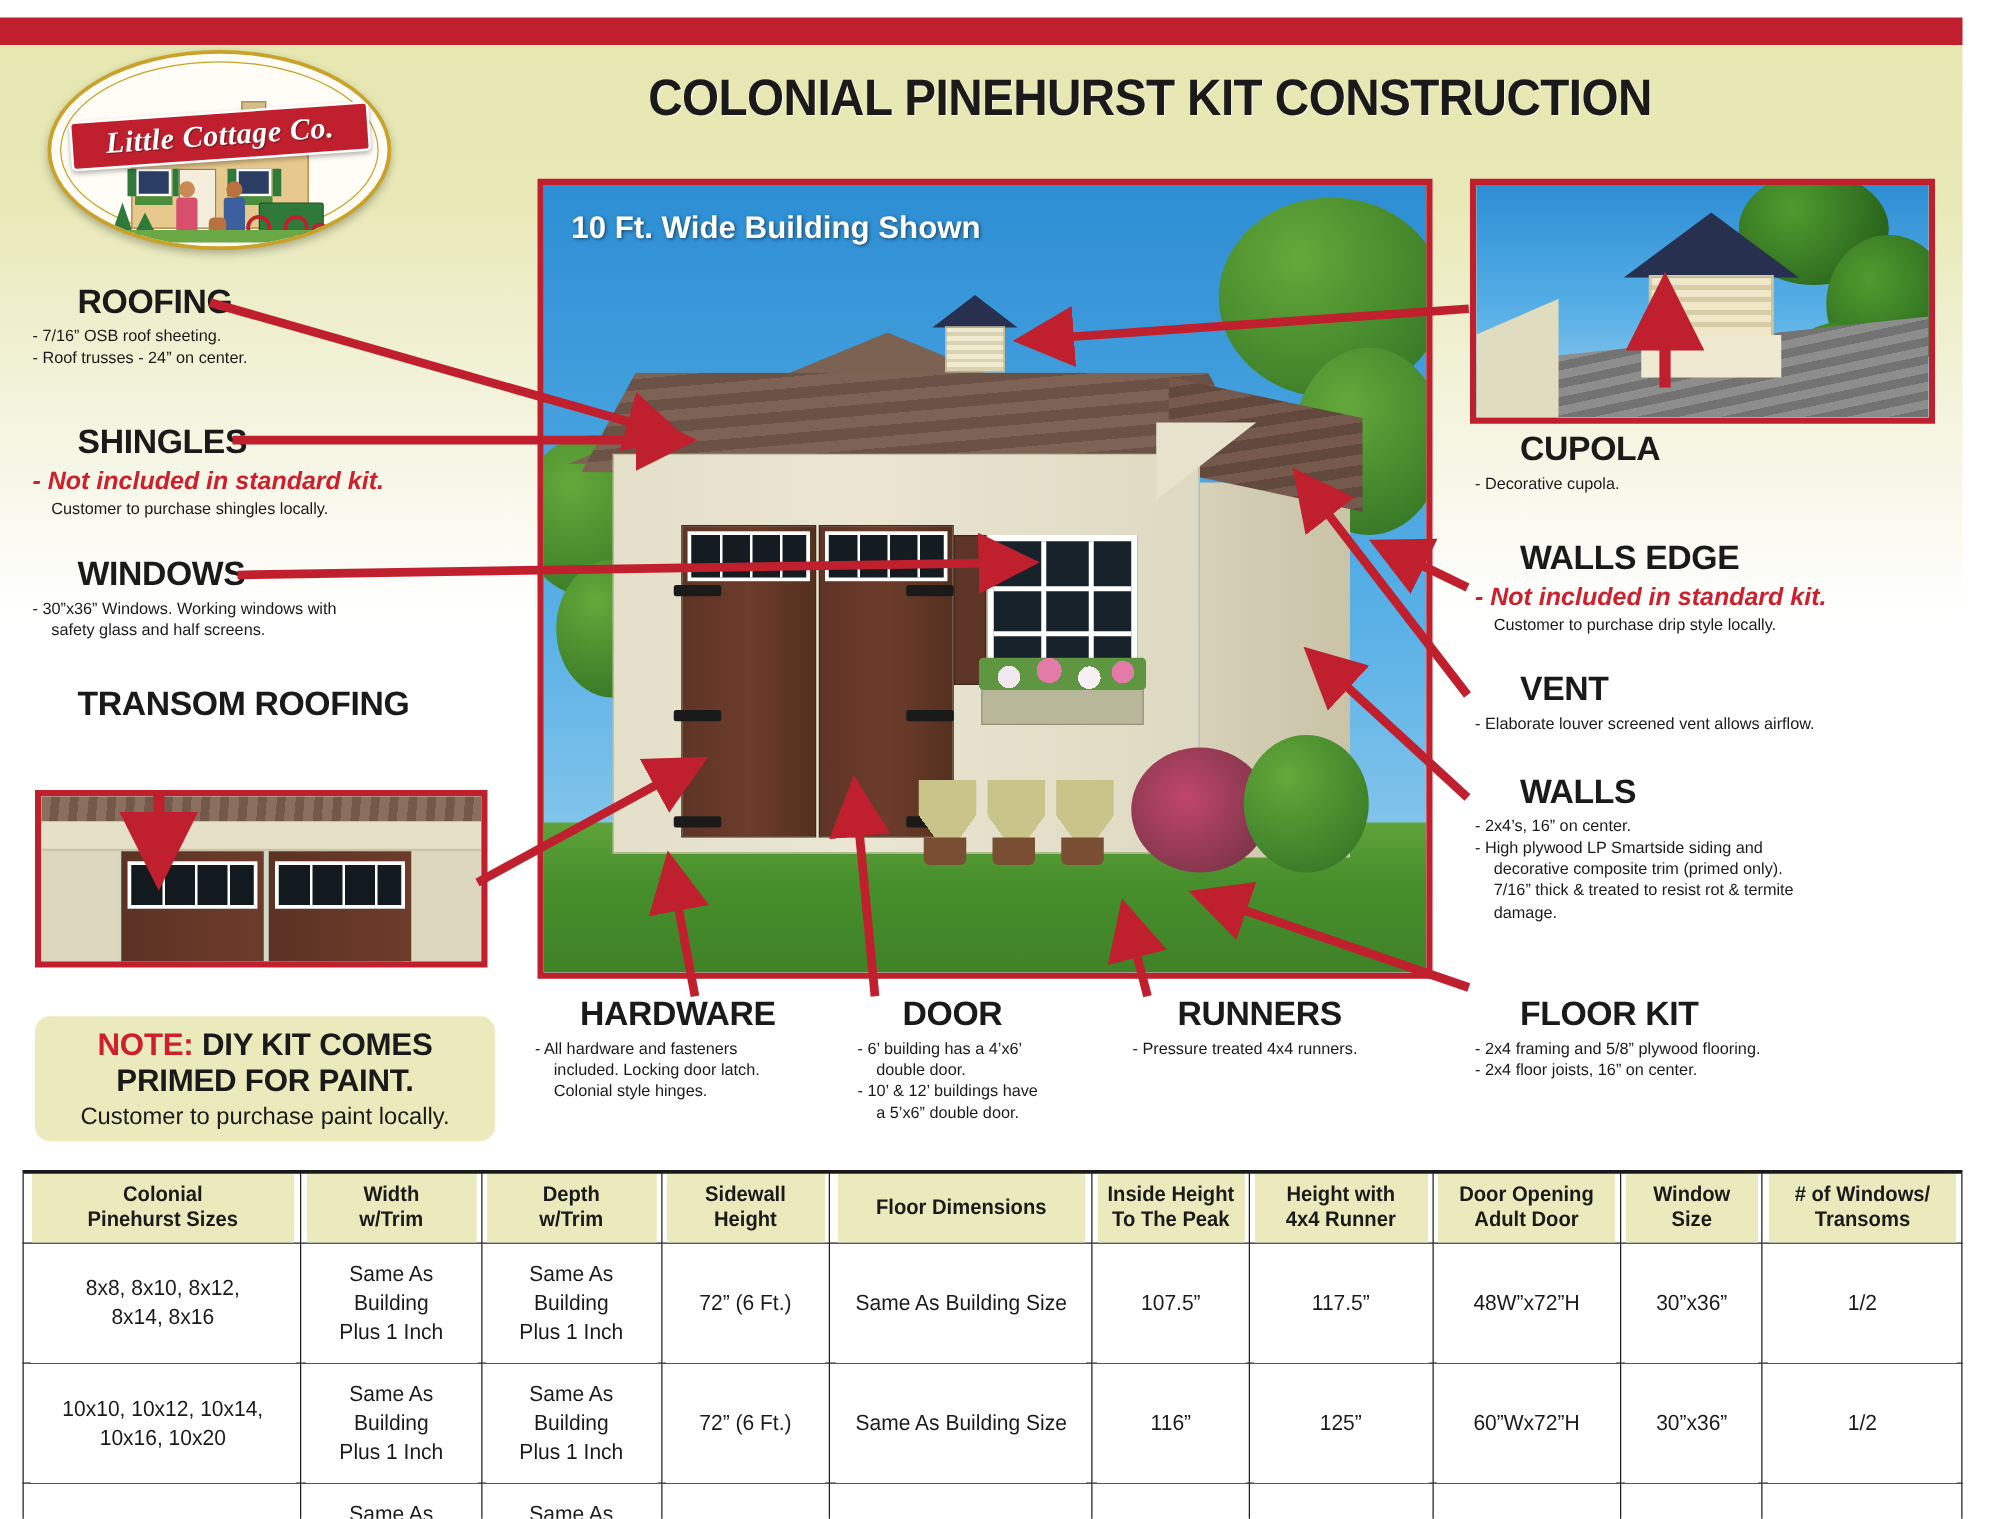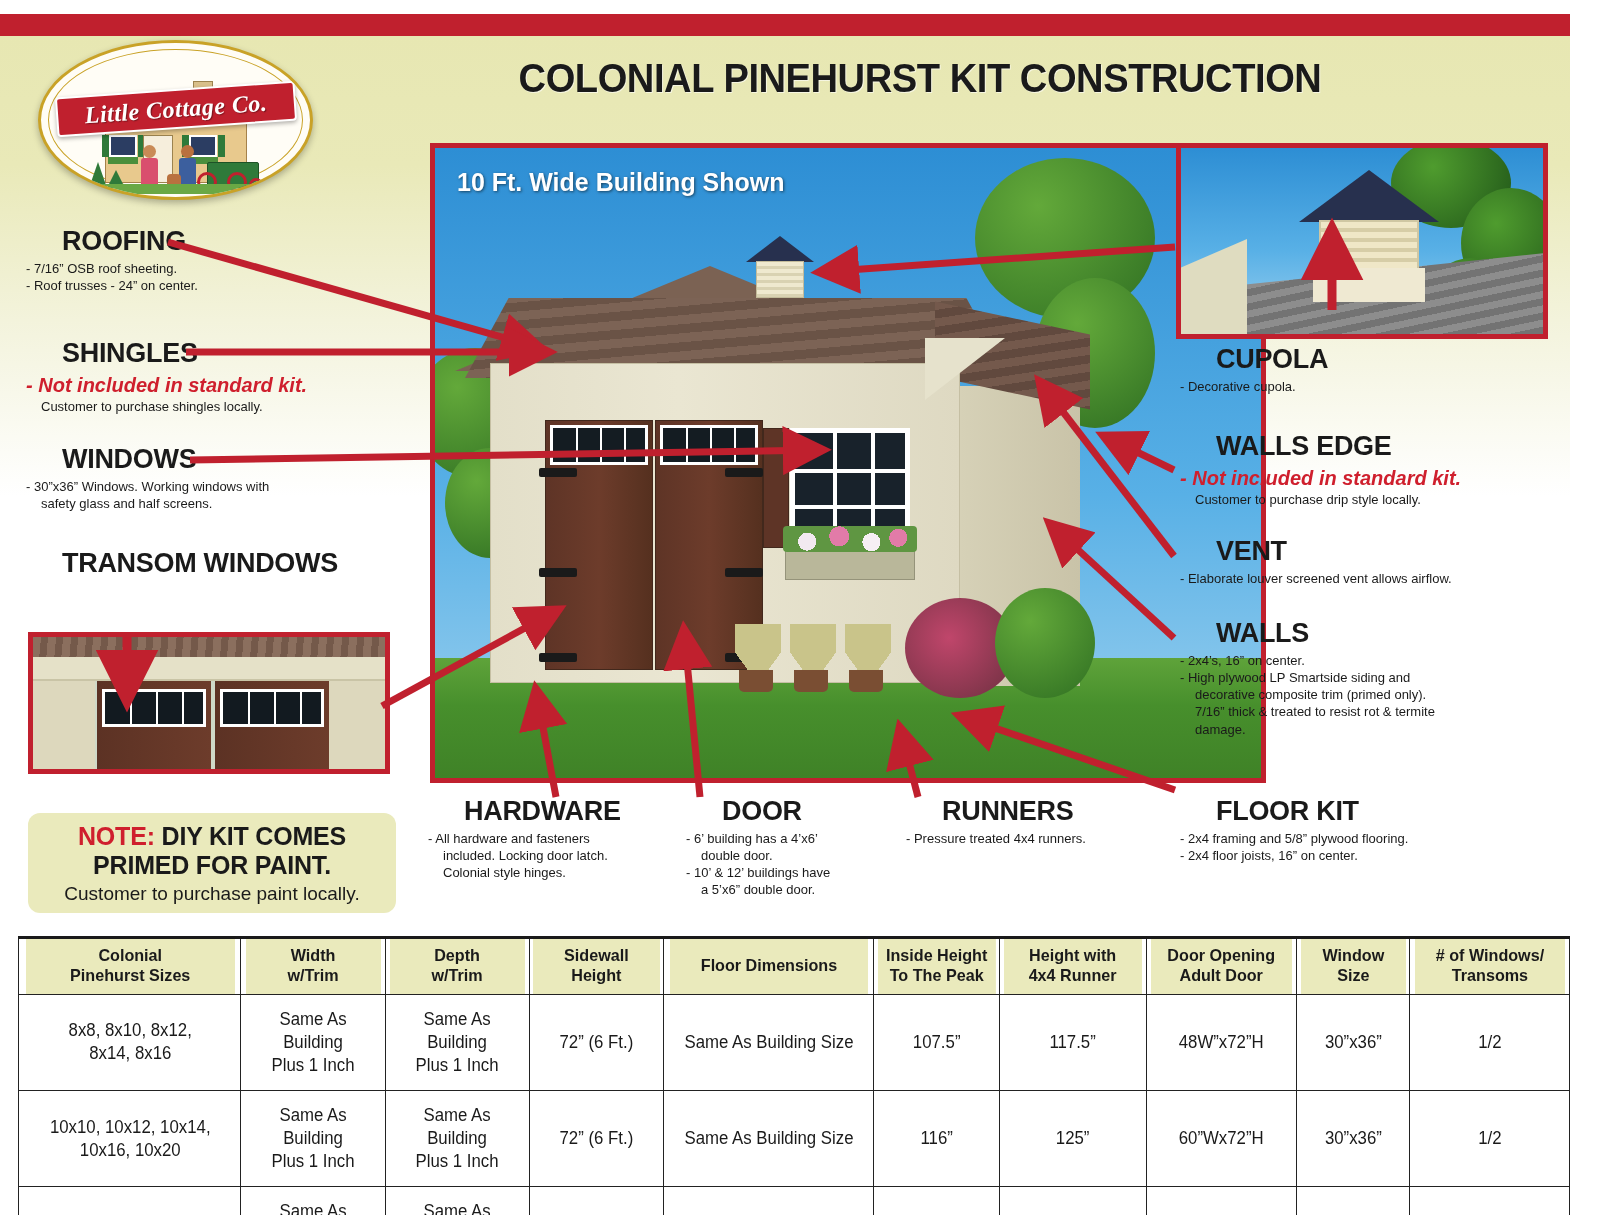--- a/index.html
+++ b/index.html
@@ -83,21 +83,21 @@
     position: absolute; left: 420px; top: 55px; width: 1000px;
     text-align: center;
     font-size: 41px; font-weight: bold;
     letter-spacing: -0.5px;
     color: #1a1a1a;
     transform: scaleX(.93); transform-origin: center;
     text-shadow: 1px 1px 0 rgba(255,255,255,.6);
   }
   
   .photo { position: absolute; border: 5px solid #c0202e; overflow: hidden; }
-  #main-photo { left: 430px; top: 143px; width: 836px; height: 640px; }
+  #main-photo { left: 430px; top: 143px; width: 716px; height: 640px; }
   #cupola-photo { left: 1176px; top: 143px; width: 372px; height: 196px; }
   #transom-photo { left: 28px; top: 632px; width: 362px; height: 142px; }
   .sky { position:absolute; inset:0; background: linear-gradient(180deg,#2d8ed4 0%, #58b0e6 55%, #9fd2ef 100%); }
   .caption-overlay {
     position: absolute; left: 22px; top: 20px;
     color: #fff; font-size: 25px; font-weight: bold;
     text-shadow: 1px 1px 3px rgba(0,0,0,.55);
     z-index: 40;
   }
   
@@ -426,21 +426,21 @@
     <p class="ind">Customer to purchase shingles locally.</p>
   </div>
 
   <div class="spec" style="left:26px; top:444px; width:400px;">
     <h3>WINDOWS</h3>
     <p>- 30”x36” Windows. Working windows with</p>
     <p class="ind">safety glass and half screens.</p>
   </div>
 
   <div class="spec" style="left:26px; top:548px; width:400px;">
-    <h3>TRANSOM WINDOWS</h3>
+    <h3>TRANSOM ROOFING</h3>
   </div>
 
   <div class="spec" style="left:1180px; top:344px; width:400px;">
     <h3>CUPOLA</h3>
     <p>- Decorative cupola.</p>
   </div>
 
   <div class="spec" style="left:1180px; top:431px; width:405px;">
     <h3>WALLS EDGE</h3>
     <p class="notinc">- Not included in standard kit.</p>

